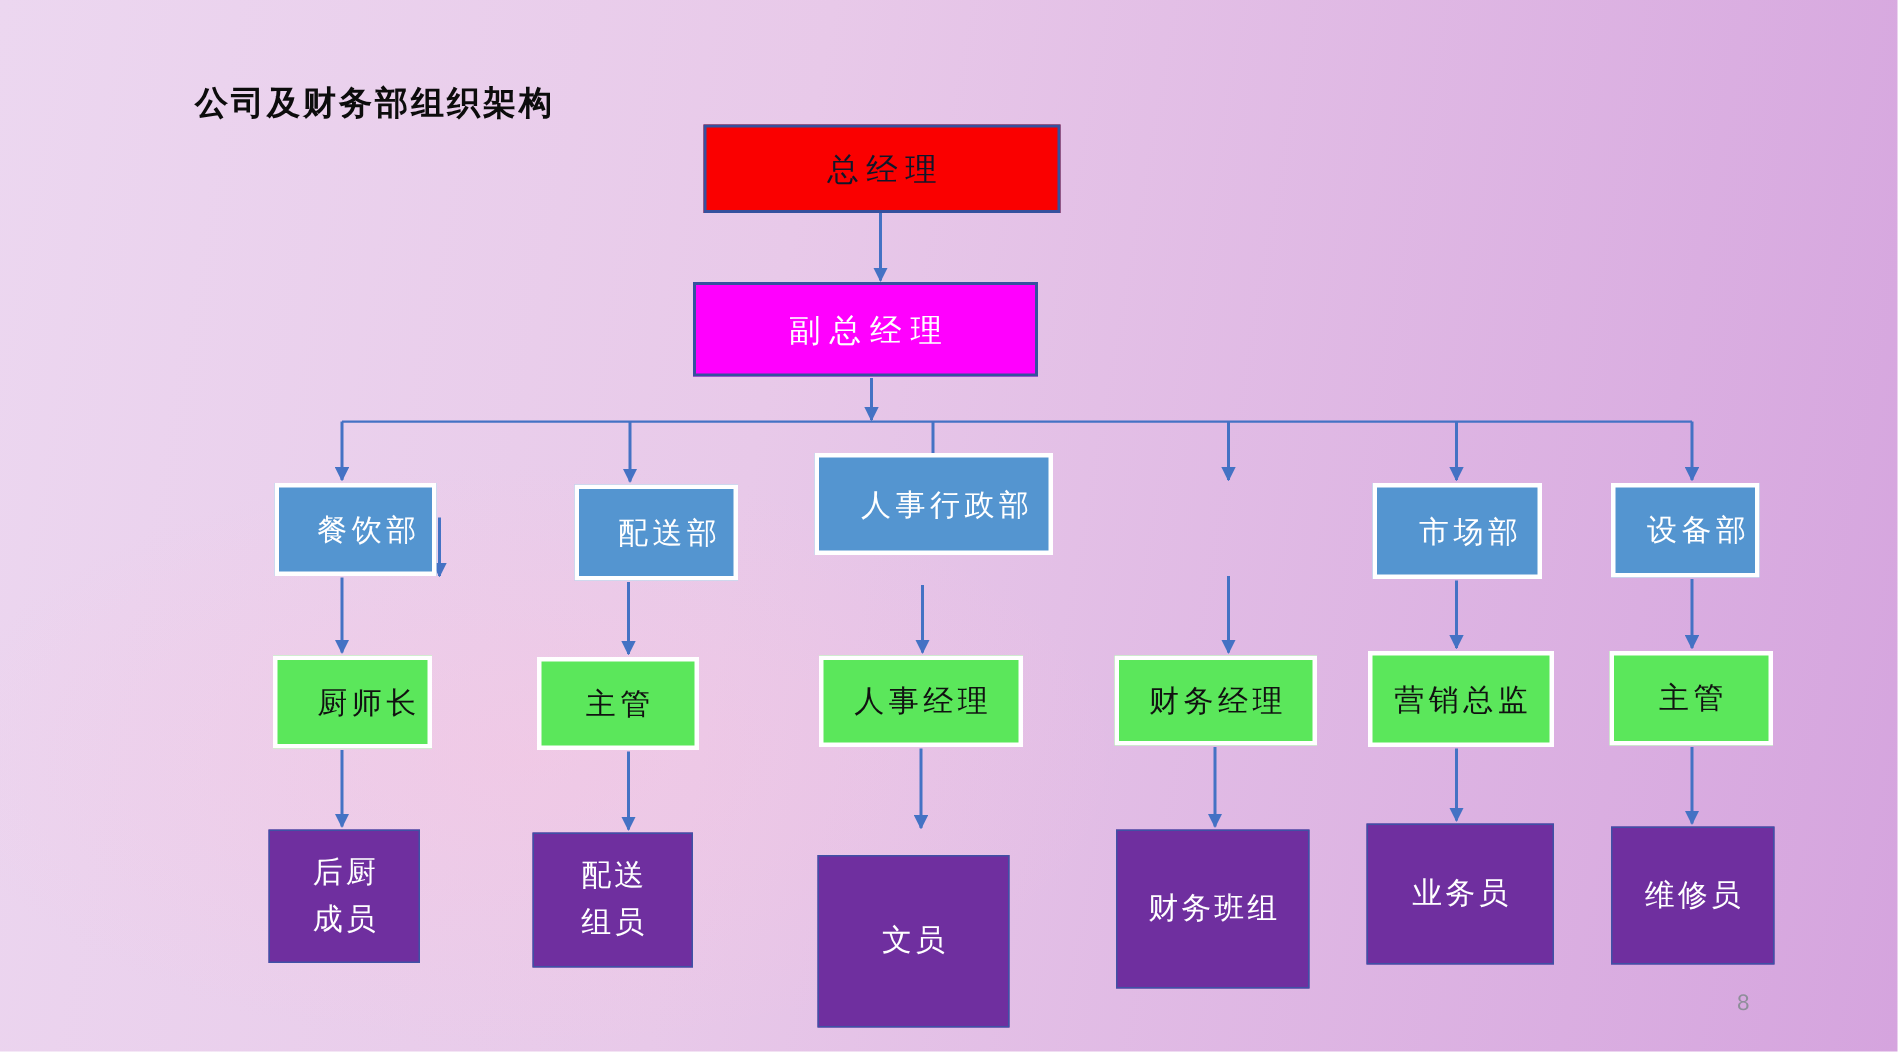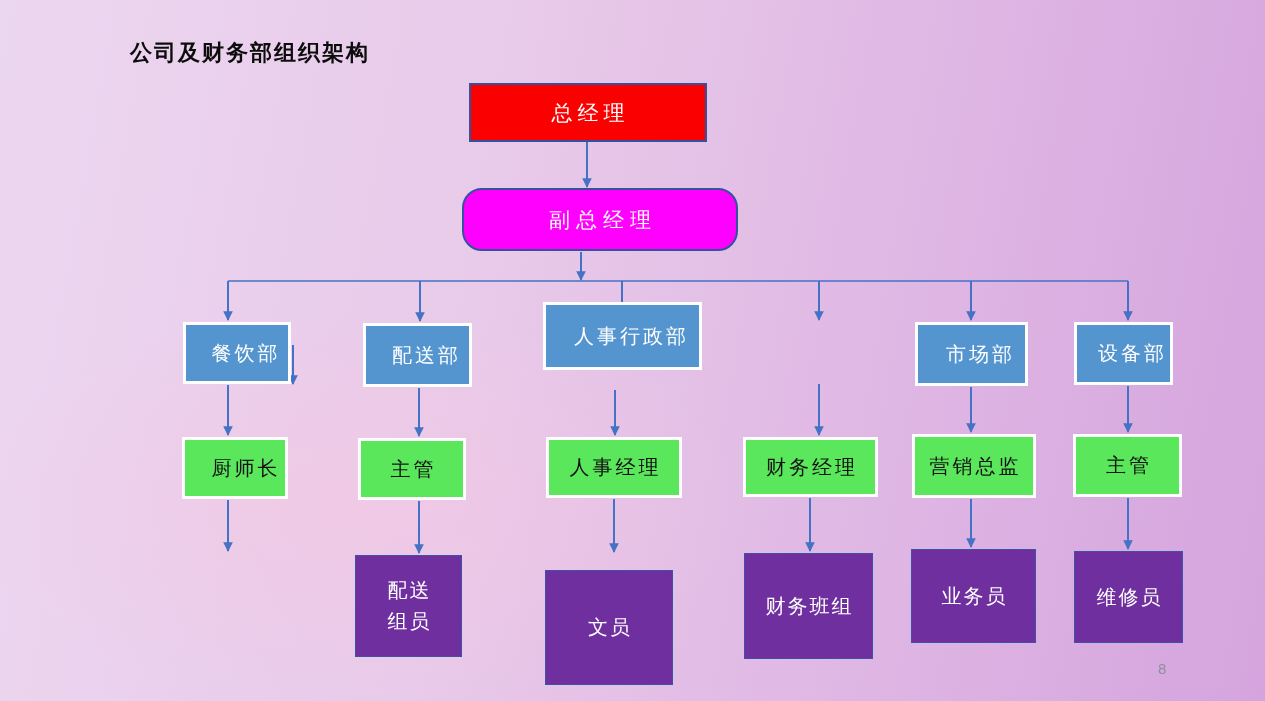--- a/index.html
+++ b/index.html
@@ -9,37 +9,37 @@
   }
   .slide{
     position:relative;width:1265px;height:701px;
     background:linear-gradient(100deg,#ecd7f0 0%,#e8c9e9 40%,#d5a4de 100%);
   }
   .slide::before{
     content:"";position:absolute;inset:0;pointer-events:none;
     background:radial-gradient(ellipse 45% 40% at 28% 72%, rgba(248,198,224,0.45), rgba(248,198,224,0) 70%);
   }
   .slide-title{
-    position:absolute;left:130px;top:38px;
+    position:absolute;left:130px;top:54px;
     font-size:22px;font-weight:bold;color:#0c0c0c;letter-spacing:2px;
   }
   .page-number{
     position:absolute;left:1158px;top:660px;
     font-size:15px;color:#8e8e9a;
   }
   svg.connectors{position:absolute;left:0;top:0;width:1265px;height:701px;pointer-events:none;}
   .node{
     position:absolute;box-sizing:border-box;
     display:flex;flex-direction:column;align-items:center;justify-content:center;
     font-family:"Liberation Serif","DejaVu Serif",serif;
     text-align:center;z-index:2;
   }
   .node span{display:block;}
   .node.root{
-    background:#fa0000;border:2px solid #35519e;color:#ffffff;
+    background:#fa0000;border:2px solid #35519e;color:#0f172a;
     font-size:21px;letter-spacing:5px;padding-left:5px;
   }
   .node.deputy{
     background:#ff00fe;border:2px solid #35519e;color:#fff;
     font-size:21px;letter-spacing:6px;padding-left:6px;
   }
   .node.dept{
     background:#5495d0;border:3px solid #ffffff;color:#fff;
     font-size:20px;letter-spacing:3px;padding-left:18px;
   }
@@ -93,28 +93,28 @@
     <line x1="614" y1="499" x2="614" y2="552" stroke="#4472c4" stroke-width="2" marker-end="url(#arrow)"></line>
     <line x1="810" y1="498" x2="810" y2="551" stroke="#4472c4" stroke-width="2" marker-end="url(#arrow)"></line>
     <line x1="971" y1="499" x2="971" y2="547" stroke="#4472c4" stroke-width="2" marker-end="url(#arrow)"></line>
     <line x1="1128" y1="498" x2="1128" y2="549" stroke="#4472c4" stroke-width="2" marker-end="url(#arrow)"></line>
   </svg>
 
   <div class="node root" style="left:469px;top:83px;width:238px;height:59px;">
     <span>总经理</span>
   </div>
 
-  <div class="node deputy" style="left:462px;top:188px;width:276px;height:63px;border-radius:20px;">
+  <div class="node deputy" style="left:462px;top:188px;width:230px;height:63px;">
     <span>副总经理</span>
   </div>
 
   <div class="node dept" style="left:183px;top:322px;width:108px;height:62px;">
     <span>餐饮部</span>
   </div>
-  <div class="node dept" style="left:363px;top:323px;width:109px;height:64px;">
+  <div class="node dept" style="left:383px;top:323px;width:109px;height:64px;">
     <span>配送部</span>
   </div>
   <div class="node dept" style="left:543px;top:302px;width:159px;height:68px;">
     <span>人事行政部</span>
   </div>
   <div class="node dept" style="left:915px;top:322px;width:113px;height:64px;">
     <span>市场部</span>
   </div>
   <div class="node dept" style="left:1074px;top:322px;width:99px;height:63px;">
     <span>设备部</span>
@@ -132,21 +132,25 @@
   <div class="node mgr" style="left:743px;top:437px;width:135px;height:60px;">
     <span>财务经理</span>
   </div>
   <div class="node mgr" style="left:912px;top:434px;width:124px;height:64px;">
     <span>营销总监</span>
   </div>
   <div class="node mgr" style="left:1073px;top:434px;width:109px;height:63px;">
     <span>主管</span>
   </div>
 
-  <div class="node staff" style="left:355px;top:555px;width:107px;height:102px;justify-content:center;">
+  <div class="node staff" style="left:179px;top:553px;width:101px;height:89px;">
+    <span>后厨</span>
+    <span>成员</span>
+  </div>
+  <div class="node staff" style="left:355px;top:555px;width:107px;height:90px;justify-content:center;">
     <span>配送</span>
     <span>组员</span>
   </div>
   <div class="node staff" style="left:545px;top:570px;width:128px;height:115px;">
     <span>文员</span>
     <span></span>
   </div>
   <div class="node staff" style="left:744px;top:553px;width:129px;height:106px;">
     <span>财务班组</span>
     <span></span>

